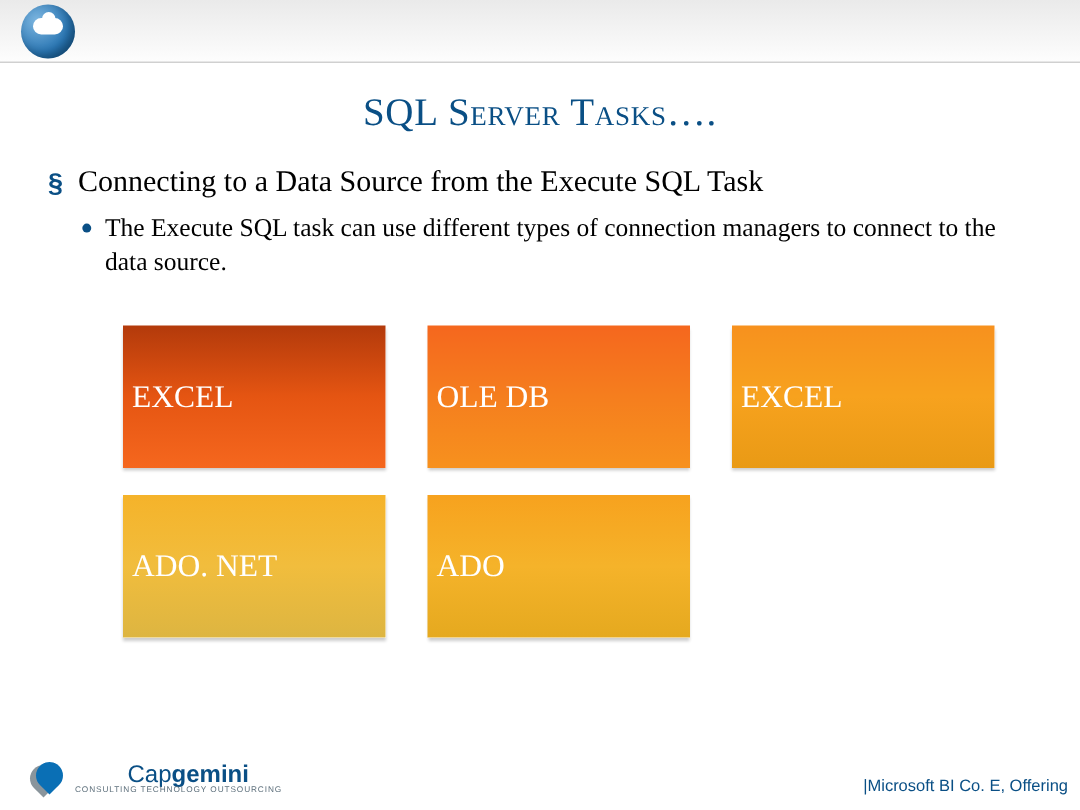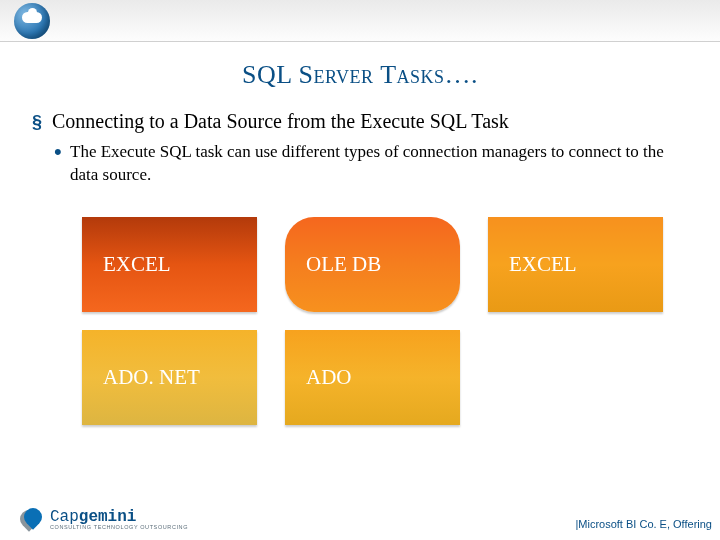--- a/index.html
+++ b/index.html
@@ -98,29 +98,29 @@
   .grid {
     display: grid;
     grid-template-columns: repeat(3, 175px);
     grid-template-rows: repeat(2, 95px);
     gap: 18px 28px;
     margin: 30px 0 0 50px;
   }
   .tile {
     display: flex;
     align-items: center;
-    padding-left: 21px;
+    padding-left: 6px;
     color: #fff;
     font-size: 21px;
     font-family: "Times New Roman", Georgia, serif;
     font-weight: normal;
     box-shadow: 0 2px 2px rgba(0,0,0,0.2);
   }
   .tile-red    { background: linear-gradient(to bottom, #b33a0b 0%, #e55512 50%, #f5671e 100%); }
-  .tile-orange1{ background: linear-gradient(to bottom, #f5671e 0%, #f57e1e 50%, #f7911e 100%); border-radius: 29px; }
+  .tile-orange1{ background: linear-gradient(to bottom, #f5671e 0%, #f57e1e 50%, #f7911e 100%); }
   .tile-orange2{ background: linear-gradient(to bottom, #f7911e 0%, #f7a21e 50%, #e99a15 100%); }
   .tile-amber1 { background: linear-gradient(to bottom, #f7a21e 0%, #f5b32a 50%, #e5a91f 100%); }
   .tile-amber2 { background: linear-gradient(to bottom, #f5b32a 0%, #f1bd3d 50%, #ddb541 100%); }
   .tile-olive  { background: linear-gradient(to bottom, #d9b847 0%, #c4b95f 50%, #b0ae5b 100%); }
   .footer {
     position: absolute;
     bottom: 8px;
     left: 0;
     right: 0;
     display: flex;
@@ -141,24 +141,25 @@
   .spade-blue, .spade-grey {
     position: absolute;
     width: 18px;
     height: 18px;
     border-radius: 50% 50% 50% 0;
     transform: rotate(-45deg);
   }
   .spade-grey { background: #8a959c; left: 2px; top: 4px; }
   .spade-blue { background: #0a6fb5; left: 6px; top: 2px; }
   .logo-text {
-    font-family: Liberation Mono, monospace;
+    font-family: Liberation Sans, sans-serif;
     font-size: 16px;
     color: #0a4f85;
     font-weight: 400;
+    margin-left: 35px;
   }
   .logo-text b { font-weight: 700; }
   .logo-sub {
     font-family: Arial, sans-serif;
     font-size: 5.5px;
     color: #5e707c;
     letter-spacing: 0.6px;
     margin-top: -2px;
   }
   .footer-right {

